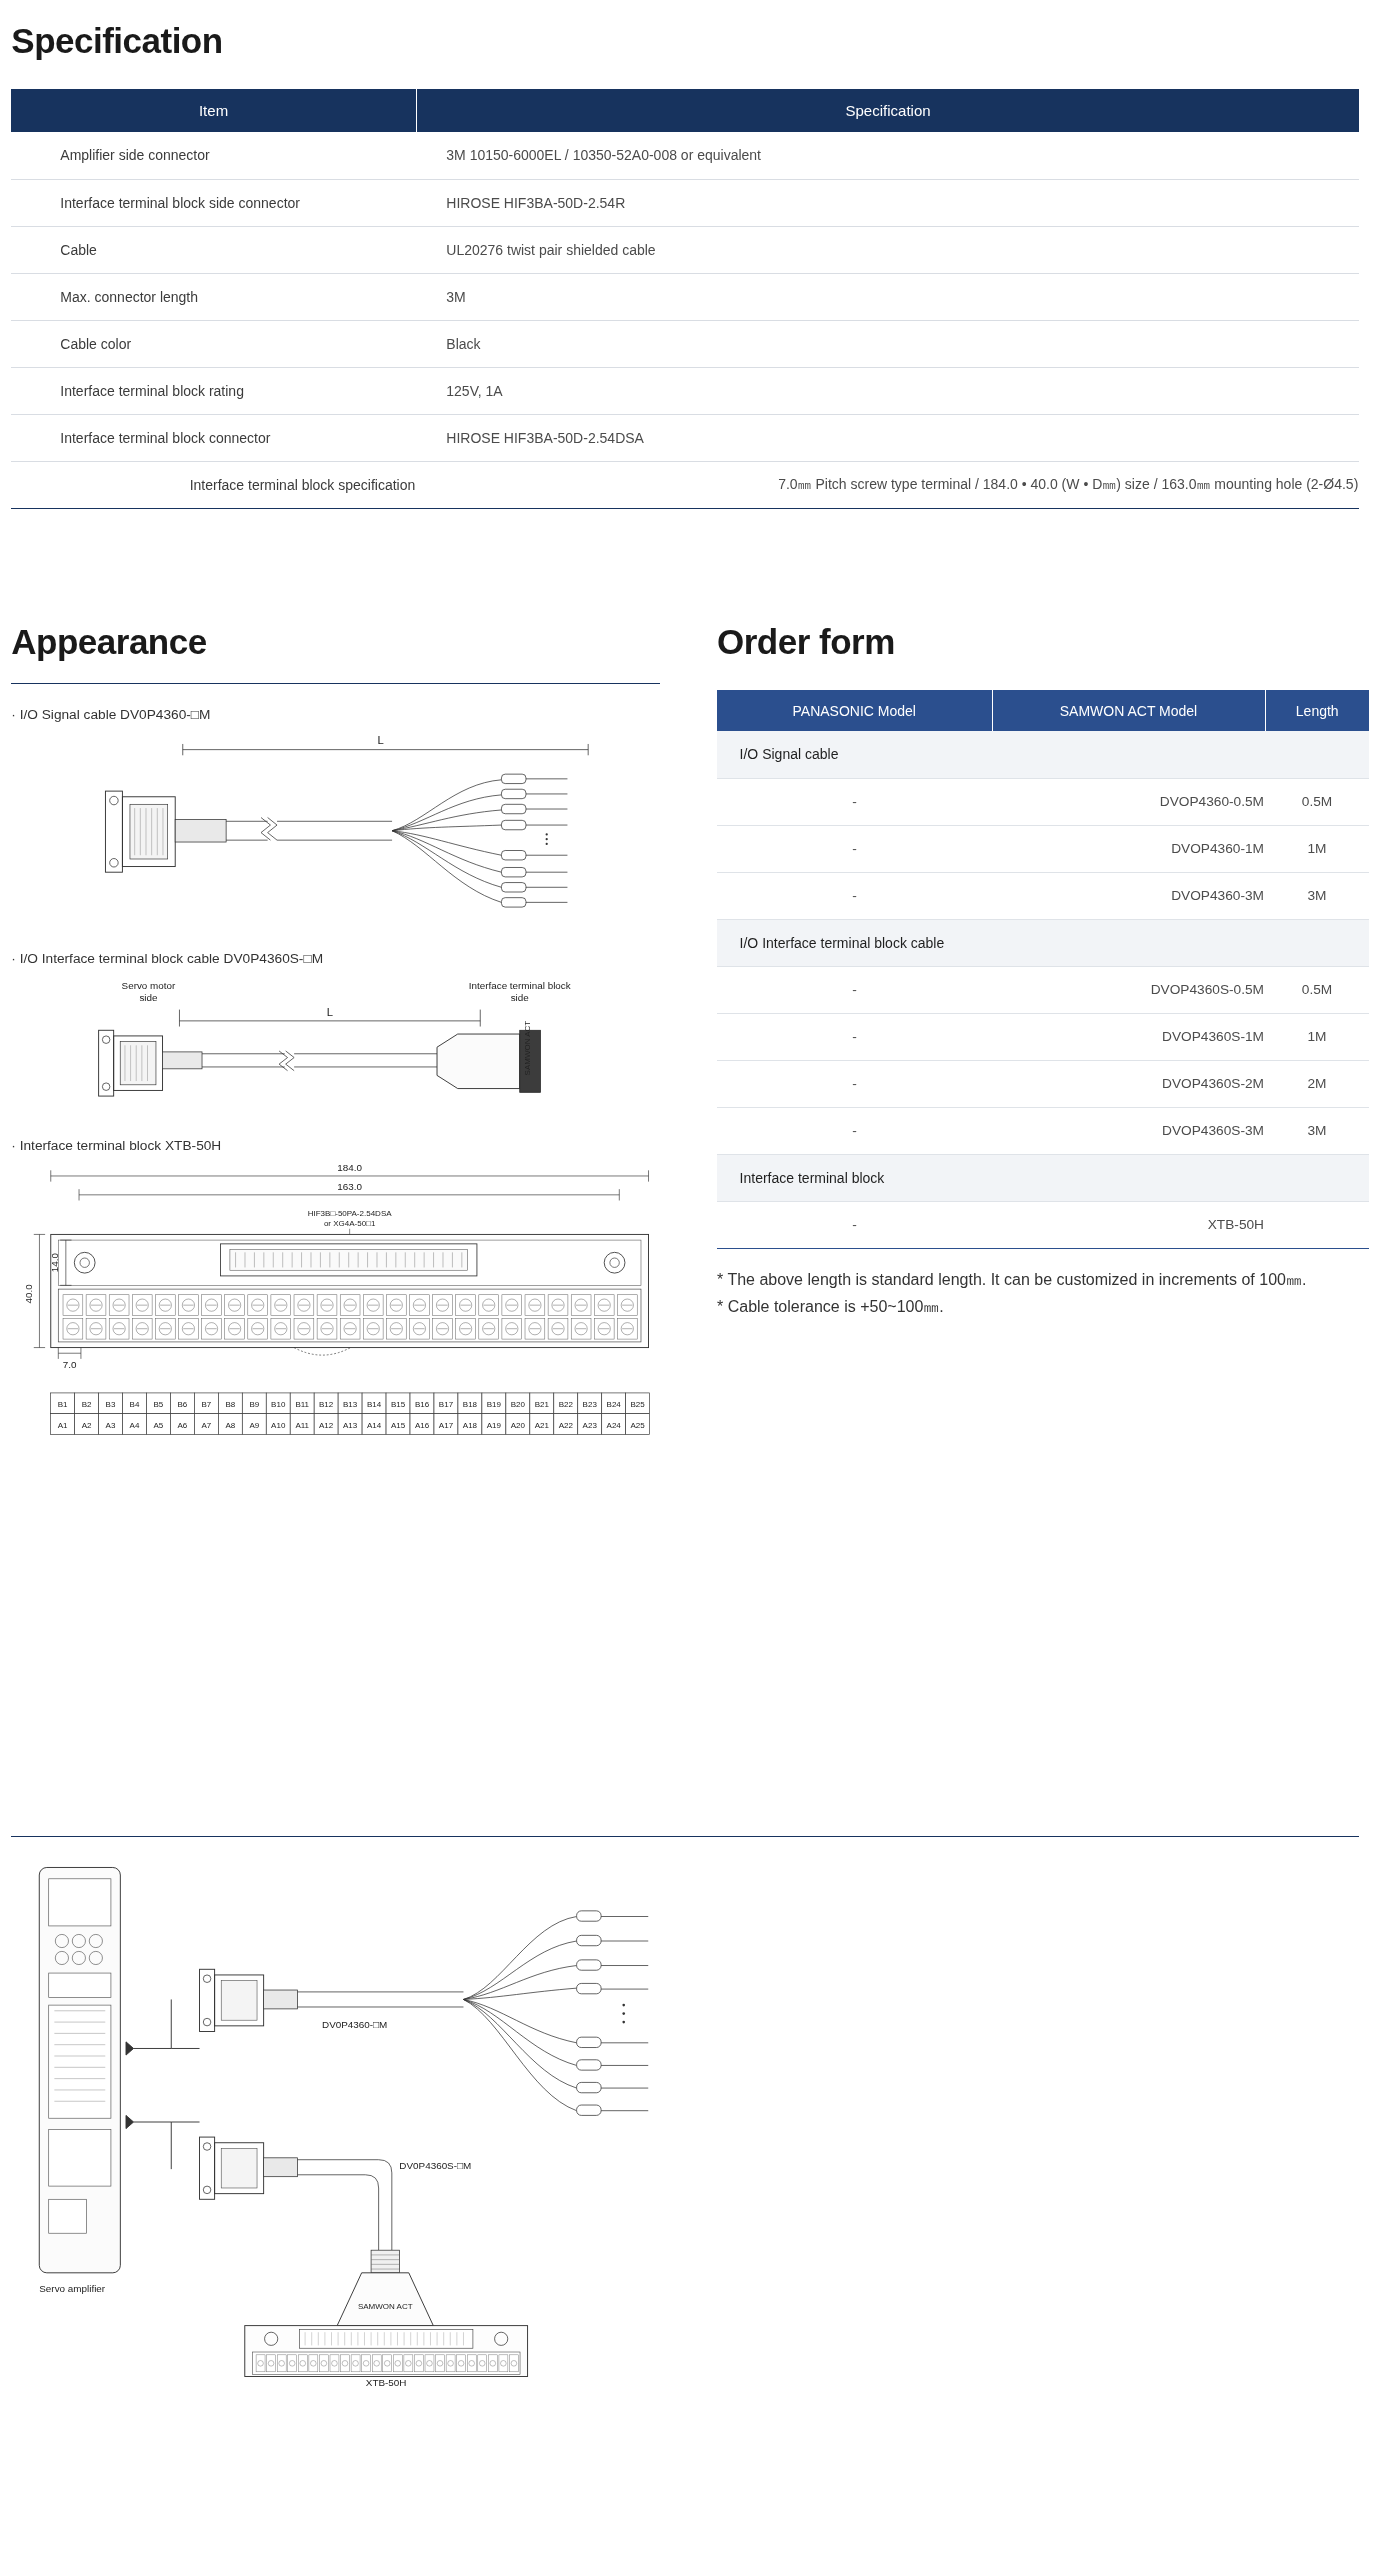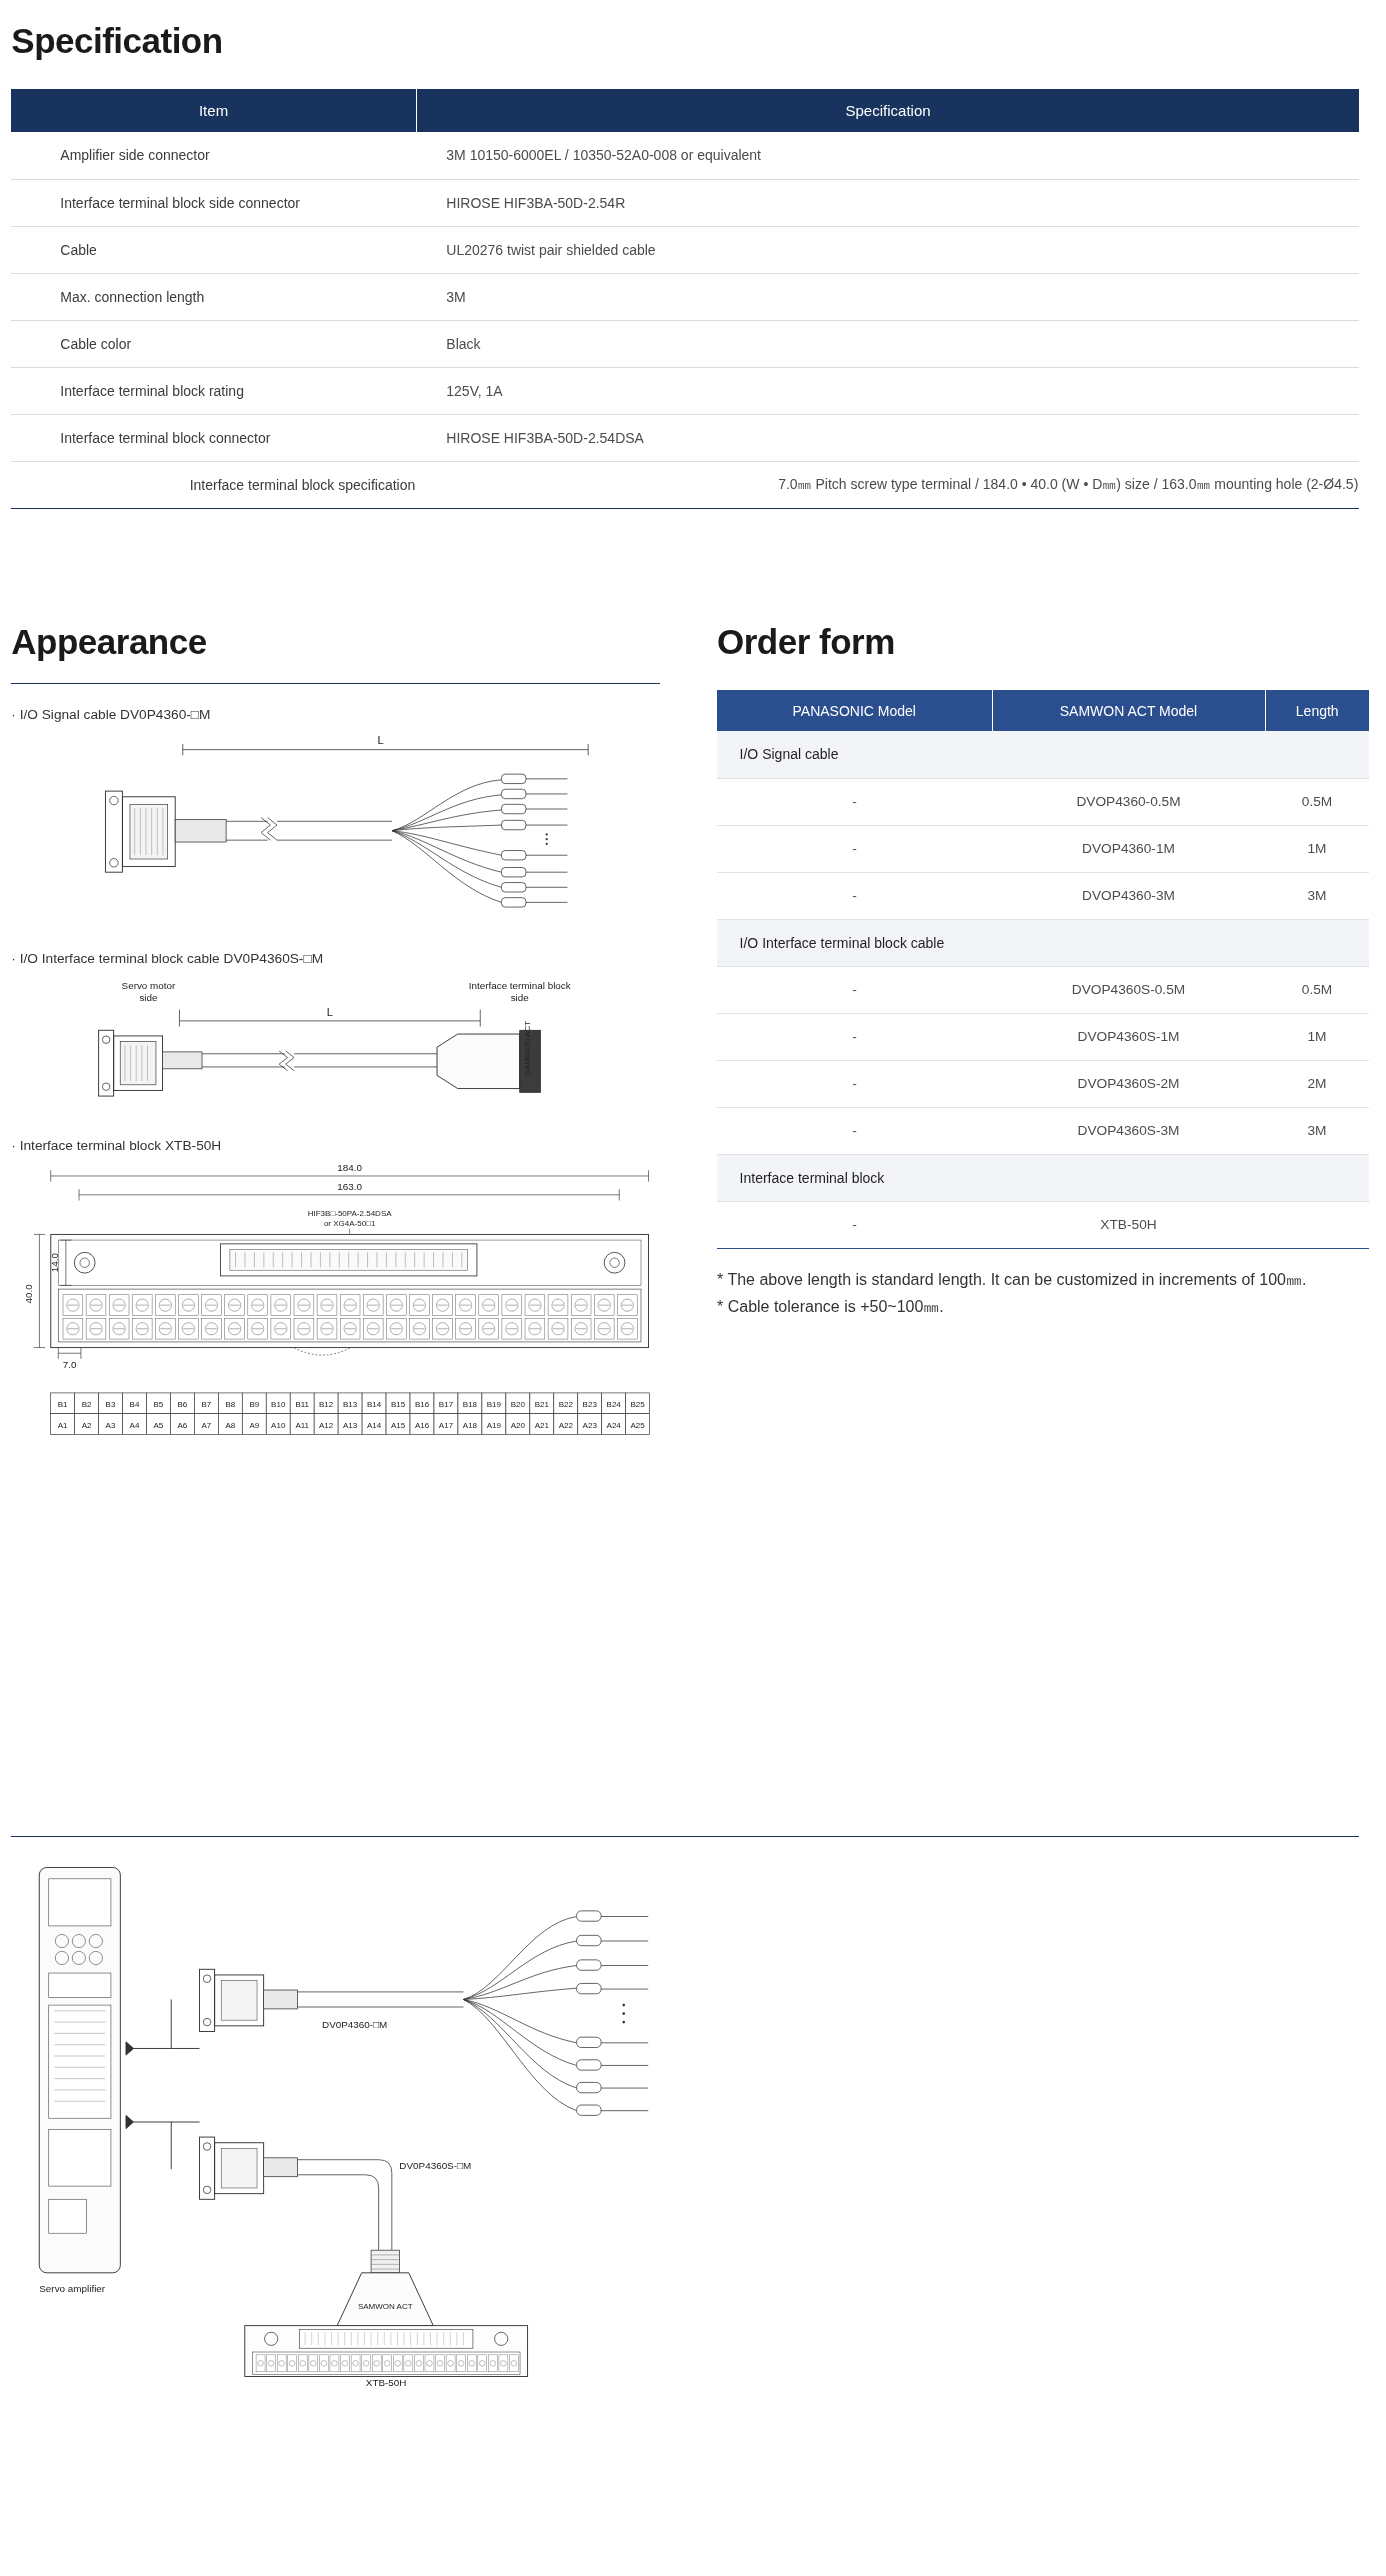--- a/index.html
+++ b/index.html
@@ -87,21 +87,21 @@
     text-align: center;
   }
   table.order thead th:last-child { border-right: none; }
   table.order td {
     height: 47px;
     border-bottom: 0.9px solid #dfe3e8;
     color: #4c4c4c;
     font-size: 13.7px;
   }
   table.order td.m1 { width: 275px; text-align: center; }
-  table.order td.m2 { width: 273px; text-align: center; margin-top: 28px; }
+  table.order td.m2 { width: 273px; text-align: right; margin-top: 28px; }
   table.order td.m3 { width: 104px; text-align: center; }
   table.order tr.group td {
     background: #f2f4f7;
     text-align: left;
     padding-left: 22.6px;
     color: #1f1f1f;
     font-size: 14px;
     border-bottom: 0.9px solid #dfe3e8;
   }
   table.order tr.last td { border-bottom: 1.9px solid #2b4f8e; }
@@ -143,21 +143,21 @@
           </tr>
           <tr>
             <td>Interface terminal block side connector</td>
             <td class="val">HIROSE HIF3BA-50D-2.54R</td>
           </tr>
           <tr>
             <td>Cable</td>
             <td class="val">UL20276 twist pair shielded cable</td>
           </tr>
           <tr>
-            <td>Max. connection length</td>
+            <td>Max. connector length</td>
             <td class="val">3M</td>
           </tr>
           <tr>
             <td>Cable color</td>
             <td class="val">Black</td>
           </tr>
           <tr>
             <td>Interface terminal block rating</td>
             <td class="val">125V, 1A</td>
           </tr>

